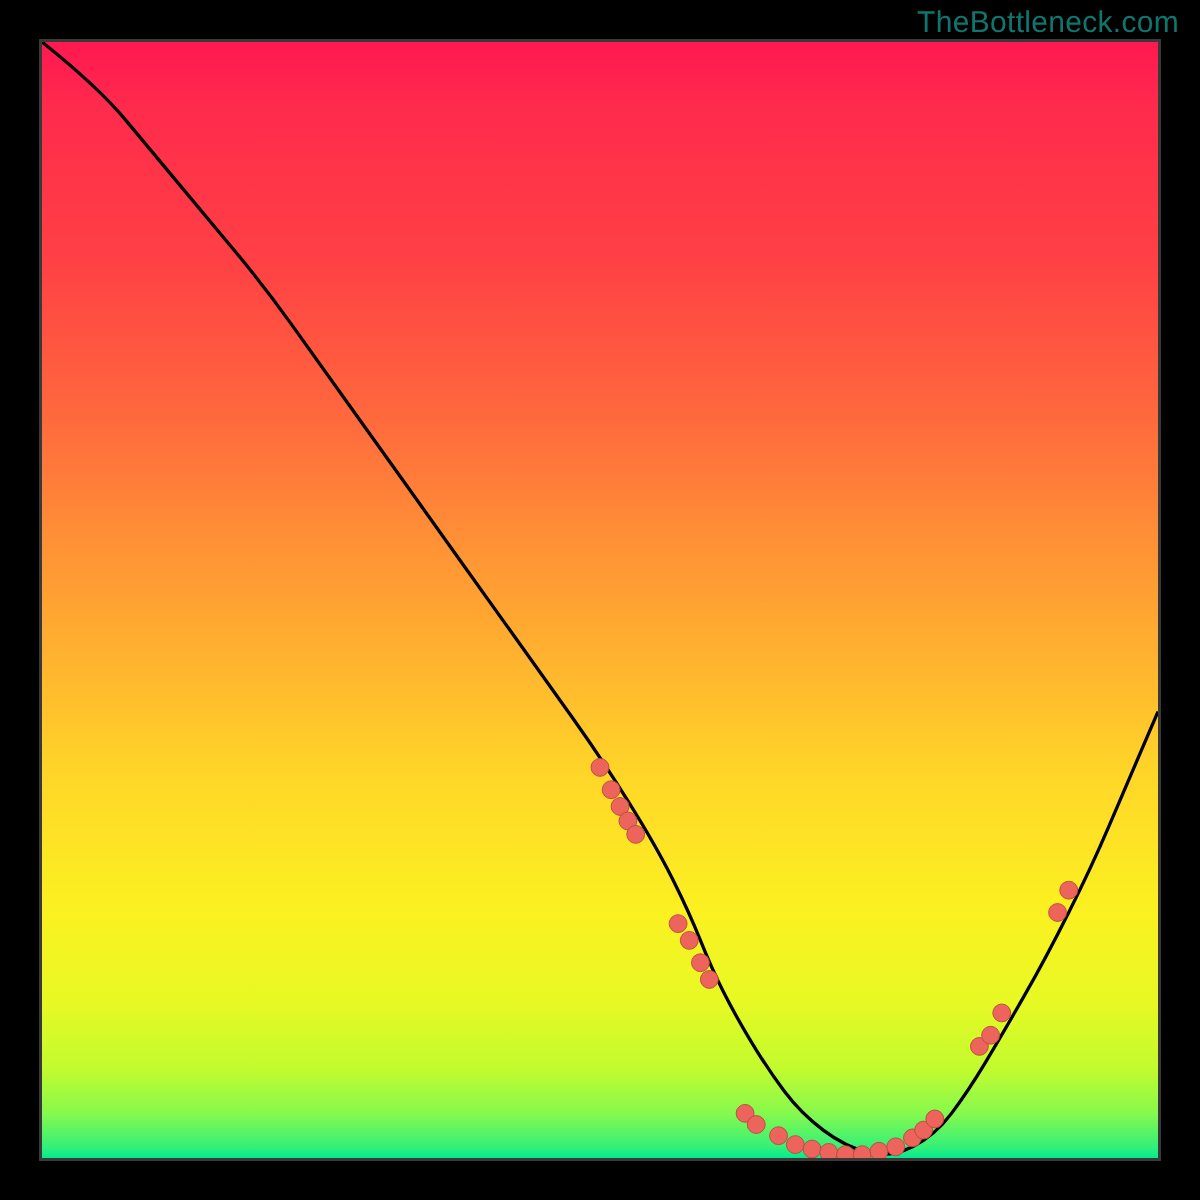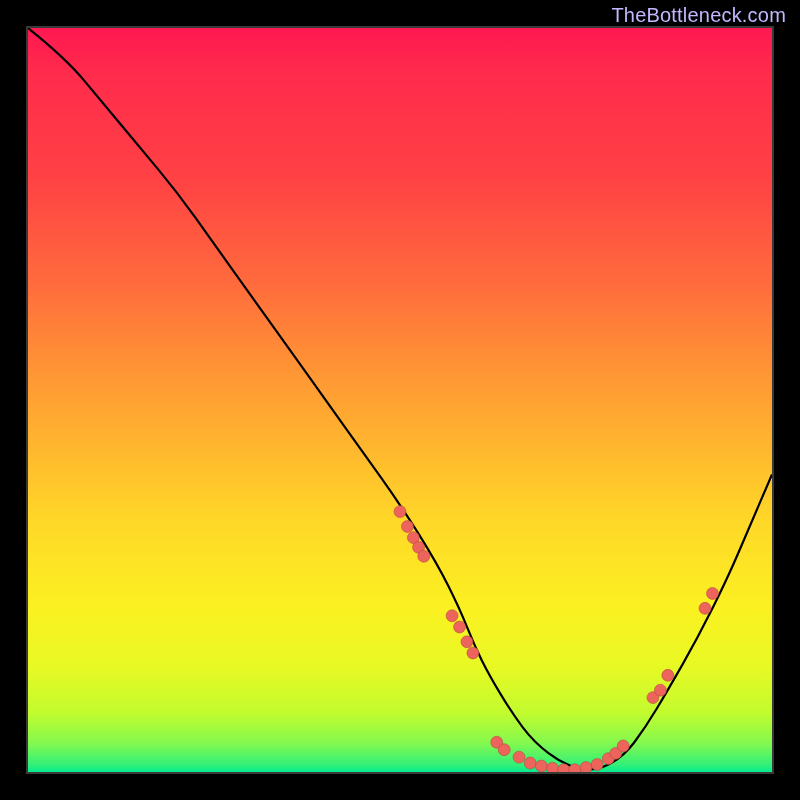--- a/index.html
+++ b/index.html
@@ -7,21 +7,21 @@
     width: 800px;
     height: 800px;
     background: #000;
     position: relative;
     font-family: Arial, sans-serif;
   }
   .attribution {
     position: absolute;
     top: 4px;
     right: 14px;
-    color: #c4b5fd;
+    color: #0f766e;
     font-size: 20px;
     letter-spacing: 0.2px;
   }
   .chart-frame {
     position: absolute;
     left: 26px;
     top: 26px;
     width: 748px;
     height: 748px;
     border: 2px solid #393939;

